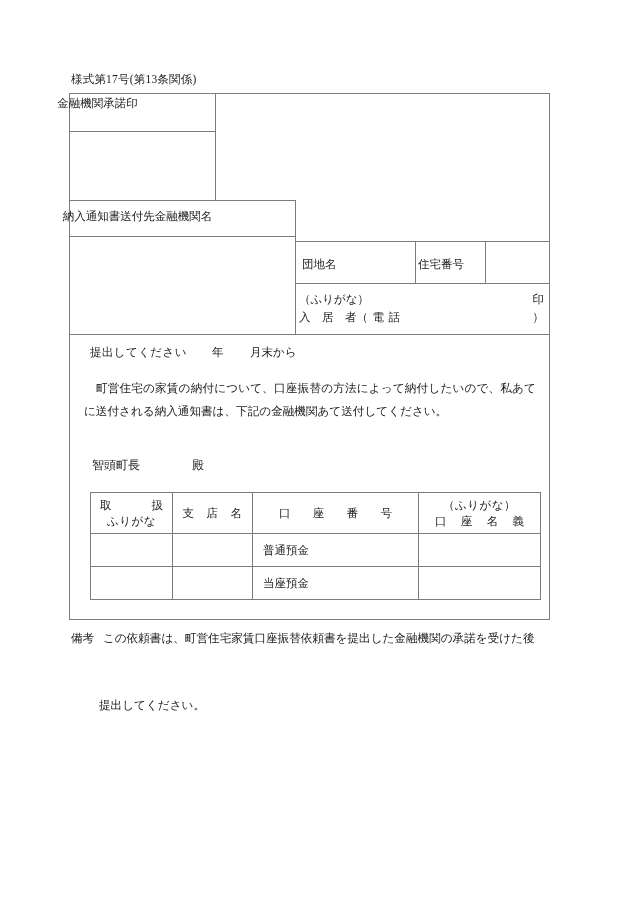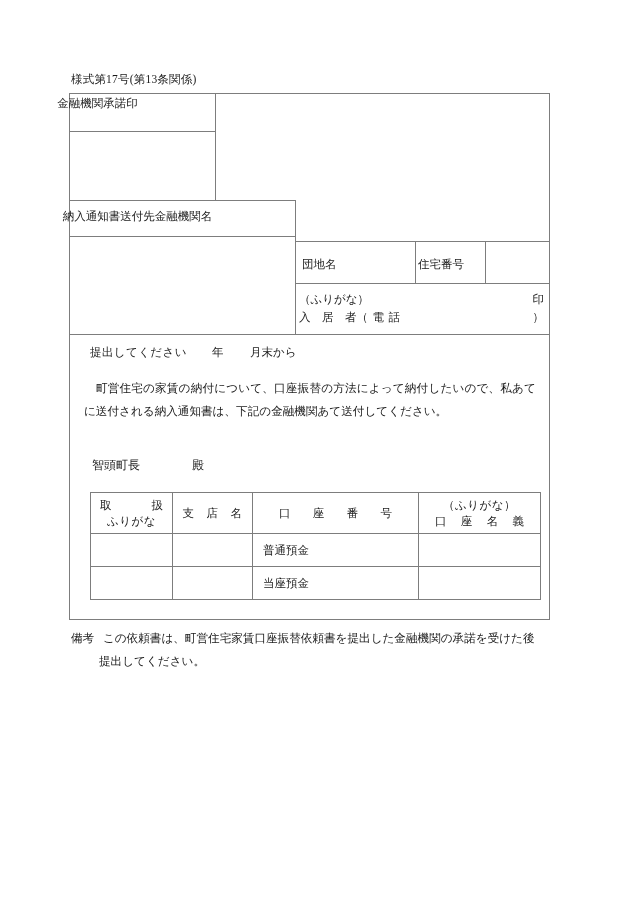--- a/index.html
+++ b/index.html
@@ -191,21 +191,21 @@
 
   
   .note {
     position: absolute;
     left: 71px;
     top: 628px;
     width: 478px;
     font-size: 11.6px;
     line-height: 1.95;
   }
-  .note-line2 { padding-left: 28px; }
+  .note-line2 { padding-left: 28px; margin-top: 44px; }
 </style>
 </head>
 <body>
 
 <div class="page">
 
   <div class="form-no">様式第17号(第13条関係)</div>
 
   <div class="frame">
 

